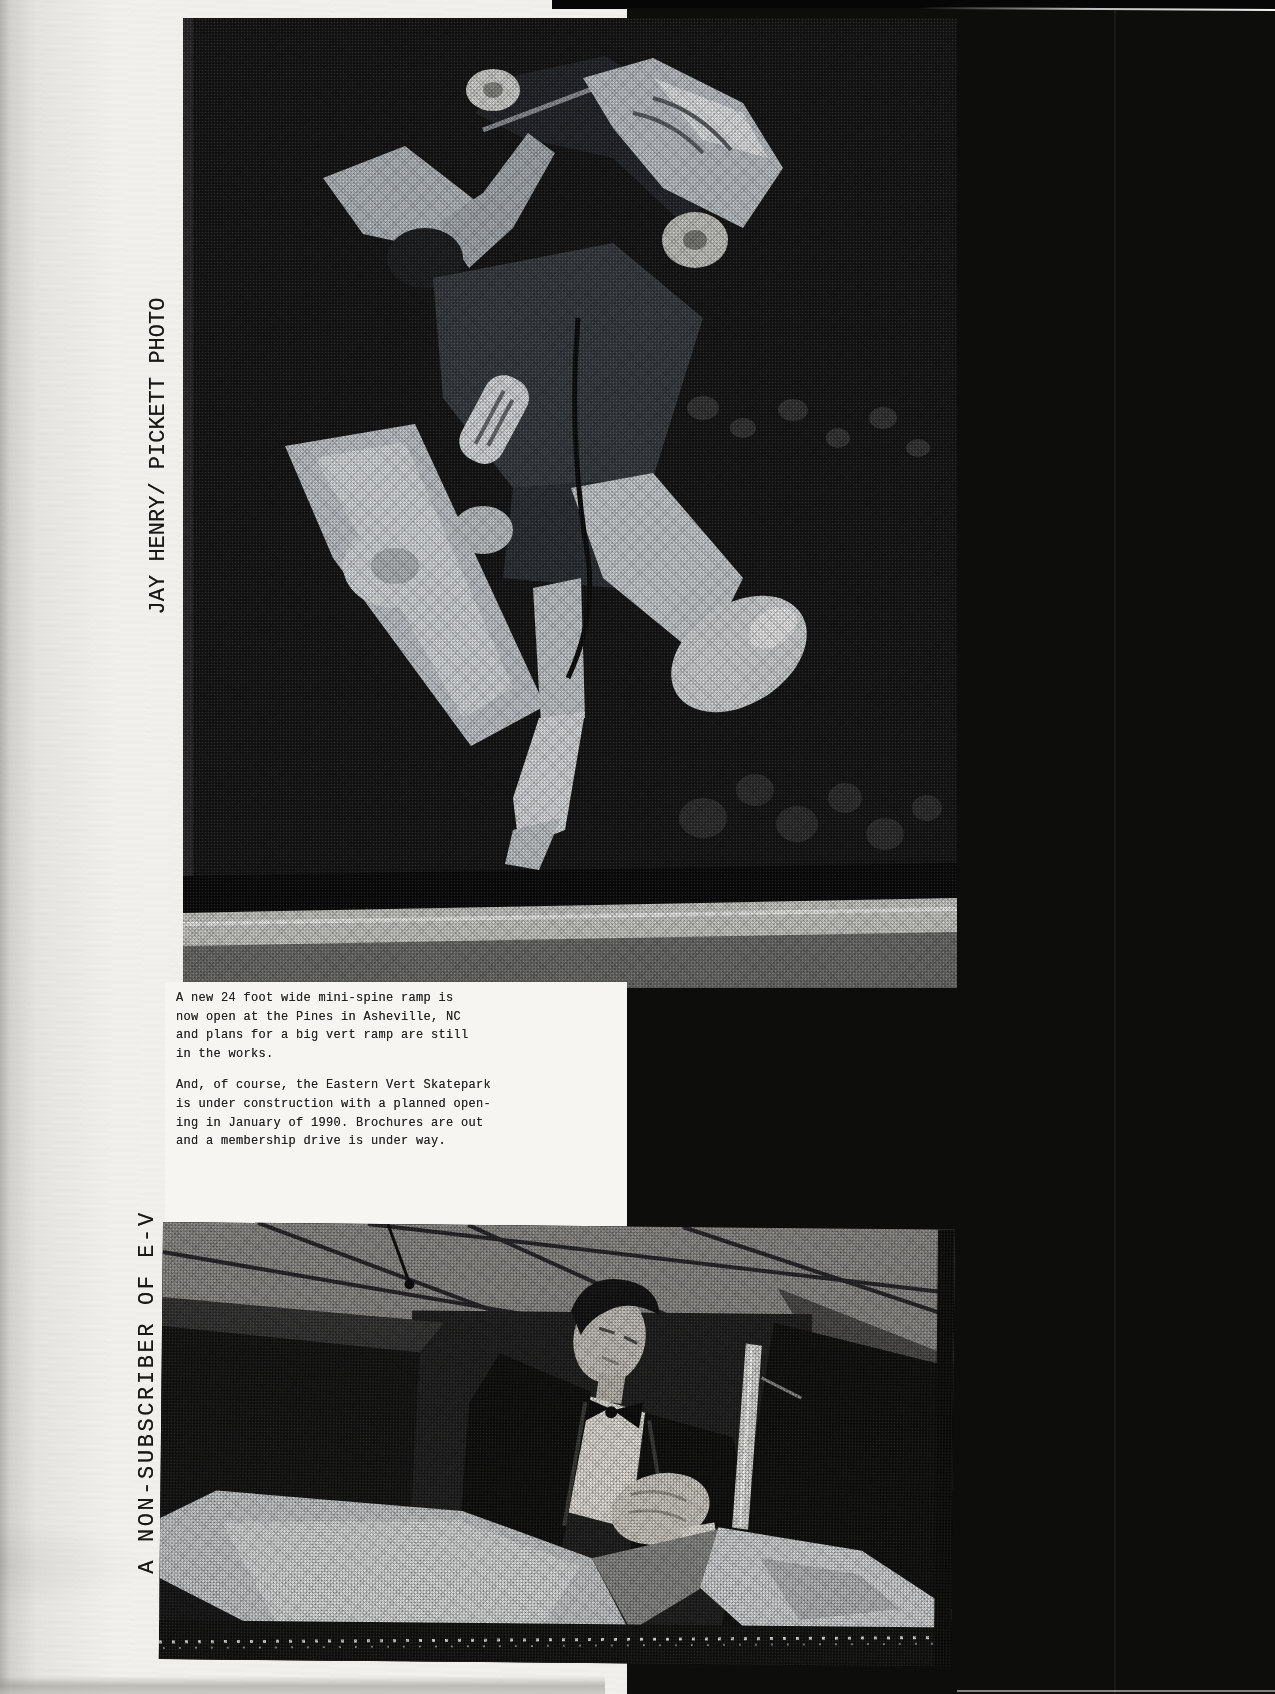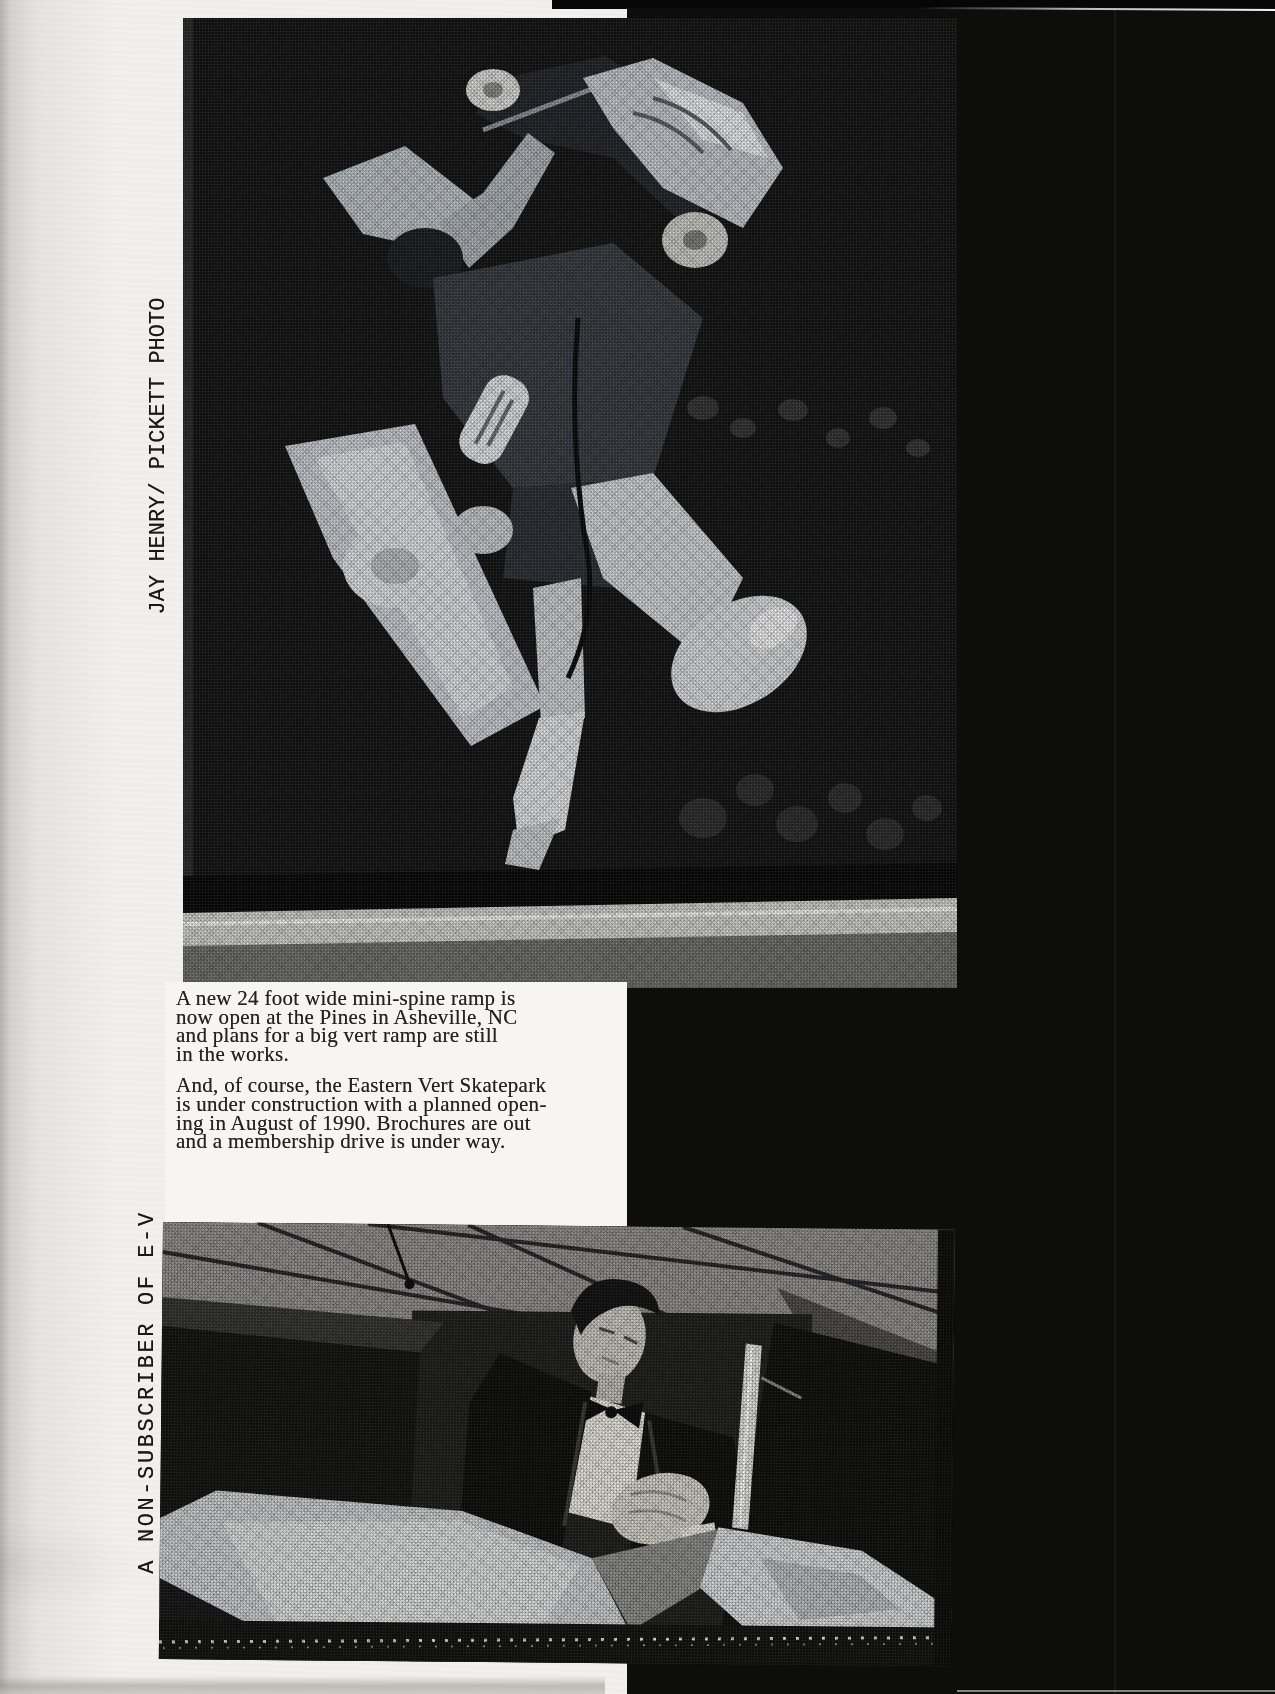--- a/index.html
+++ b/index.html
@@ -55,24 +55,23 @@
     background-position:0 0,1.5px 1.5px,0 0,0 0;
   }
 
   .article-label{
     position:absolute;left:165px;top:982px;width:462px;height:246px;
     background:#f7f5f1;
     padding:7px 0 0 11px;box-sizing:border-box;
   }
   .para{
     margin:0 0 13px 0;
-    font-size:21px;line-height:18.6px;letter-spacing:.3px;
+    font-size:12px;line-height:18.6px;letter-spacing:.3px;
     white-space:pre;color:#222;
     text-shadow:0 0 .4px rgba(0,0,0,.55);
-    font-family:Liberation Serif, serif;
   }
 
   .v-caption{
     position:absolute;white-space:nowrap;
     transform:translate(-50%,-50%) rotate(-90deg);
     font-size:22px;color:#181818;
     text-shadow:0 0 .5px rgba(0,0,0,.6);
   }
   .v-caption-top{left:158px;top:456px;letter-spacing:0;}
   .v-caption-bottom{left:147px;top:1392px;letter-spacing:2.6px;}
@@ -172,21 +171,21 @@
 
   <div class="v-caption v-caption-top">JAY HENRY/ PICKETT PHOTO</div>
 
   <div class="article-label">
     <p class="para">A new 24 foot wide mini-spine ramp is
 now open at the Pines in Asheville, NC
 and plans for a big vert ramp are still
 in the works.</p>
     <p class="para">And, of course, the Eastern Vert Skatepark
 is under construction with a planned open-
-ing in August of 1990. Brochures are out
+ing in January of 1990. Brochures are out
 and a membership drive is under way.</p>
   </div>
 
   <div class="photo photo-bottom" role="img" aria-label="Black-and-white halftone photo: man in tuxedo and bow tie holding an award beneath a drop ceiling">
     <svg viewBox="0 0 792 437" width="792" height="437">
       <rect x="0" y="0" width="792" height="437" fill="#222120"></rect>
 
       <polygon points="0,0 792,0 792,132 0,78" fill="#8f8d89"></polygon>
       <g stroke="#26262a" stroke-width="4" fill="none">
         <line x1="95" y1="0" x2="365" y2="98"></line>

